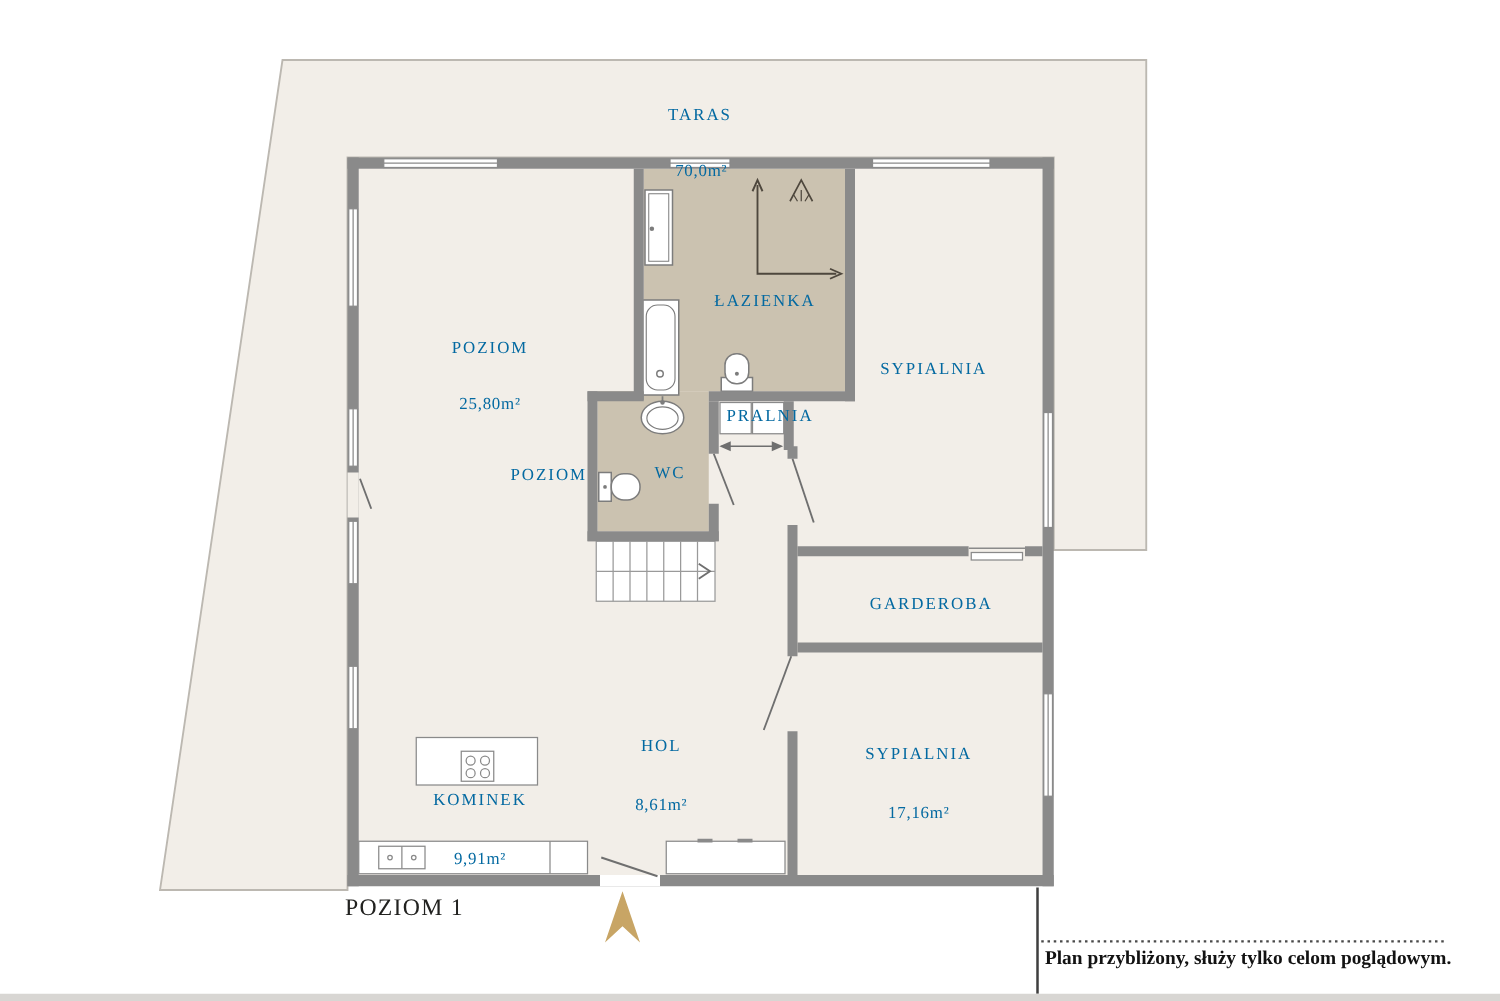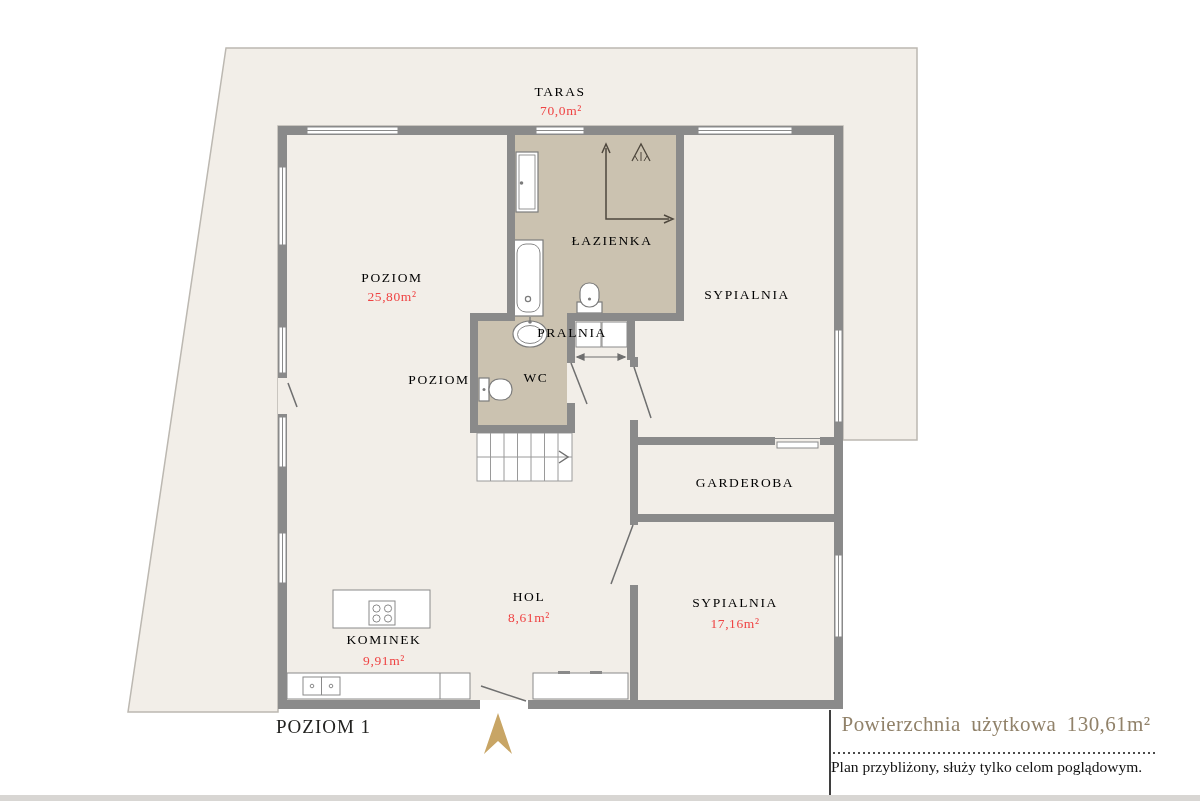--- a/index.html
+++ b/index.html
@@ -1,29 +1,29 @@
 <!DOCTYPE html>
 <html><head>
 <meta charset="utf-8">
 <style>
   html,body{margin:0;padding:0;background:#ffffff;}
   #stage{position:relative;width:1200px;height:801px;background:#ffffff;overflow:hidden;
          font-family:"Liberation Serif","DejaVu Serif",serif;}
   #plan-svg{position:absolute;left:0;top:0;}
   .room-label{position:absolute;transform:translate(-50%,-50%);
-Exactly     font-size:13.5px;color:#000000;letter-spacing:1.6px;white-space:nowrap;}
+Exactly     font-size:13.5px;color:#0369a1;letter-spacing:1.6px;white-space:nowrap;}
   .room-label{font-size:13.5px;}
   .room-area{position:absolute;transform:translate(-50%,-50%);
-     font-size:13.5px;color:#ef4444;letter-spacing:.6px;white-space:nowrap;}
+     font-size:13.5px;color:#0369a1;letter-spacing:.6px;white-space:nowrap;margin-top:26px;}
   .lvl{position:absolute;left:276px;top:716px;font-size:19px;font-weight:400;
      color:#222220;letter-spacing:1px;}
   .total{position:absolute;left:833px;top:712px;width:326px;text-align:center;
      font-size:21px;color:#91826a;word-spacing:5px;letter-spacing:.4px;white-space:nowrap;}
-  .disc{position:absolute;left:831px;top:758px;width:330px;text-align:left;
-     font-size:15.5px;font-weight:400;color:#121212;white-space:nowrap;}
+  .disc{position:absolute;left:831px;top:758px;width:330px;text-align:right;
+     font-size:15.5px;font-weight:700;color:#121212;white-space:nowrap;}
 </style>
 </head>
 <body>
 
 <div id="stage">
 
 <svg id="plan-svg" width="1200" height="801" viewBox="0 0 1200 801">
 
   <g>
     <polygon points="226,48 917,48 917,440 843,440 843,126 278,126 278,712 128,712" fill="#f2eee8" stroke="#bcb8b1" stroke-width="1.5"></polygon>
@@ -207,34 +207,33 @@
   <div class="room-label" style="left:560px;top:92px">TARAS</div>
   <div class="room-area" style="left:561px;top:111px">70,0m²</div>
 
   <div class="room-label" style="left:392px;top:278px">POZIOM</div>
   <div class="room-area" style="left:392px;top:297px">25,80m²</div>
 
   <div class="room-label" style="left:612px;top:241px">ŁAZIENKA</div>
 
   <div class="room-label" style="left:747px;top:295px">SYPIALNIA</div>
 
-  <div class="room-label" style="left:572px;top:333px">PRALNIA</div>
+  <div class="room-label" style="left:616px;top:333px">PRALNIA</div>
 
   <div class="room-label" style="left:439px;top:380px">POZIOM</div>
 
   <div class="room-label" style="left:536px;top:378px">WC</div>
 
   <div class="room-label" style="left:745px;top:483px">GARDEROBA</div>
 
   <div class="room-label" style="left:529px;top:597px">HOL</div>
   <div class="room-area" style="left:529px;top:618px">8,61m²</div>
 
   <div class="room-label" style="left:384px;top:640px">KOMINEK</div>
   <div class="room-area" style="left:384px;top:661px">9,91m²</div>
 
   <div class="room-label" style="left:735px;top:603px">SYPIALNIA</div>
   <div class="room-area" style="left:735px;top:624px">17,16m²</div>
 
   <div class="lvl">POZIOM 1</div>
-  <div class="total">Powierzchnia użytkowa 130,61m²</div>
   <div class="disc">Plan przybliżony, służy tylko celom poglądowym.</div>
 
 </div>
 
 </body></html>

